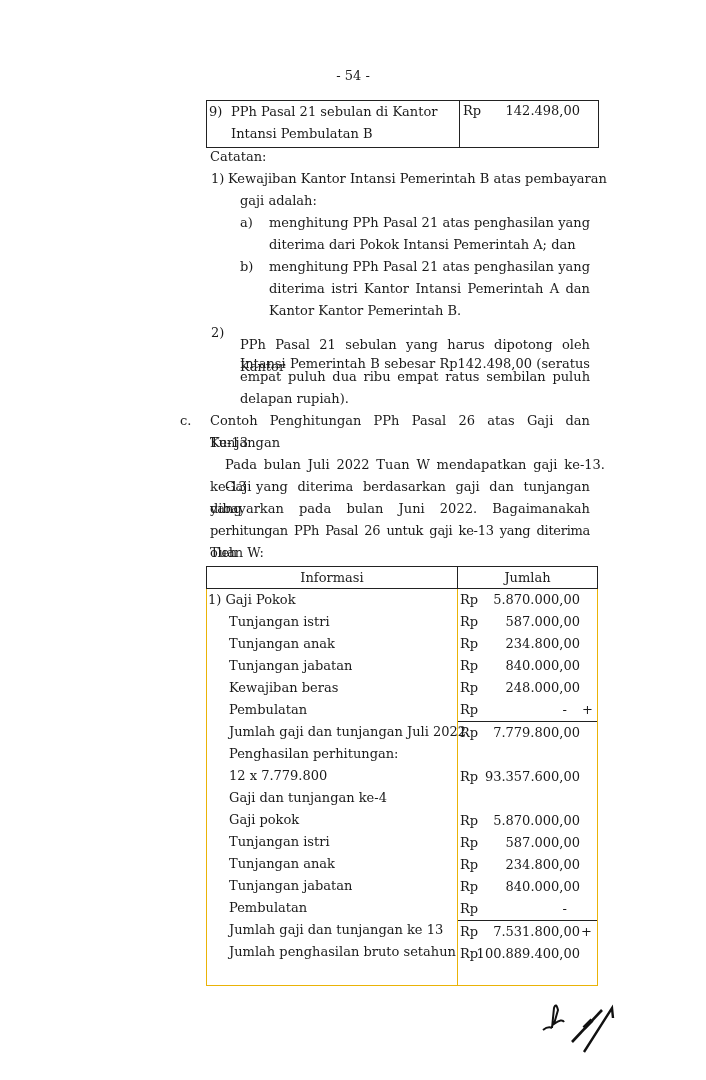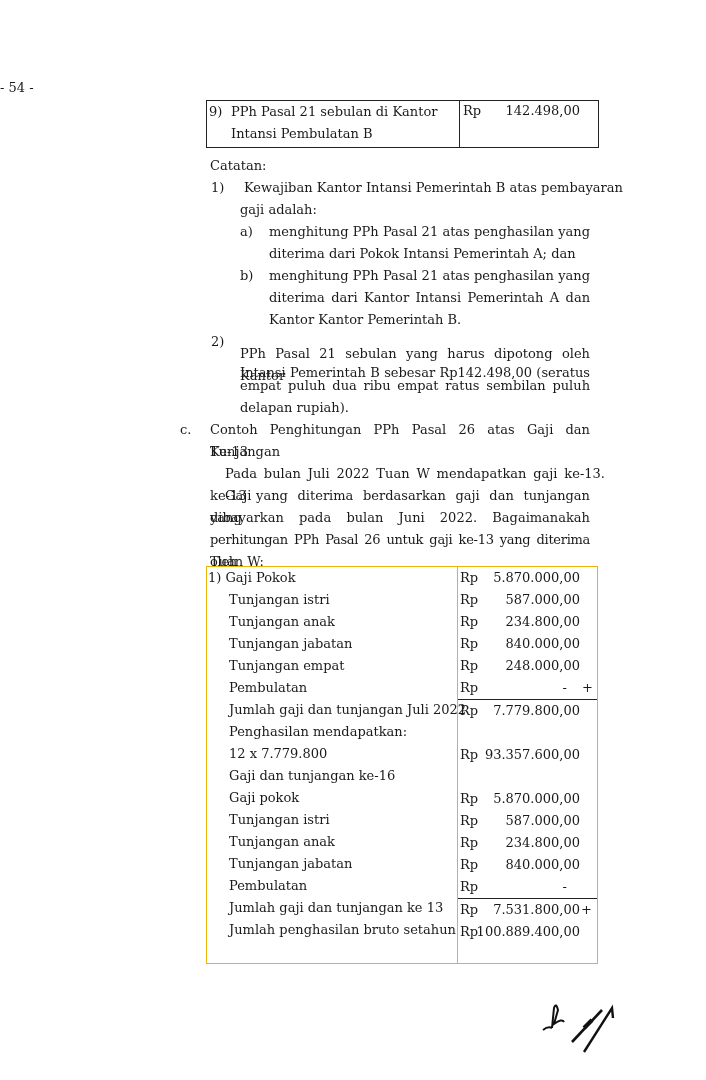--- a/index.html
+++ b/index.html
@@ -1,30 +1,30 @@
 <!DOCTYPE html>
 <html><head>
 <meta charset="utf-8">
 <style>
   html, body { margin:0; padding:0; background:#ffffff; }
   body { width:706px; height:1080px; position:relative; overflow:hidden;
          font-family:"DejaVu Serif","Liberation Serif",serif; color:#1a1a1a; font-size:13px; }
   .abs { position:absolute; }
-  .pagenum { left:0; width:706px; top:80px; text-align:left; font-size:13px; }
+  .pagenum { left:0; width:706px; top:68px; text-align:center; font-size:13px; }
 
   table.top { position:absolute; left:206px; top:100px; width:393px; border-collapse:collapse; }
   table.top td { border:1px solid #222; vertical-align:top; padding:0; }
   .top-left { width:252px; }
   .top-left .row { display:flex; line-height:22px; }
   .top-left .num { width:22px; padding-left:2px; }
   .top-right { position:relative; }
   .top-right .rp { position:absolute; left:3px; top:2px; }
   .top-right .amt { position:absolute; right:18px; top:2px; }
 
-  .line { position:absolute; white-space:nowrap; line-height:22px;margin-top:9px; }
+  .line { position:absolute; white-space:nowrap; line-height:22px; }
   .just { text-align:justify; text-align-last:justify; white-space:normal; }
 
   table.main { position:absolute; left:206px; top:566px; width:392px; border-collapse:collapse; }
   table.main td, table.main th { padding:0; }
   table.main th { border:1px solid #222; font-weight:normal; height:21px; font-size:13px; }
   .col-info { width:250px; }
   .body-cell { border:1px solid #eab308; vertical-align:top; }
   .r { height:22px; line-height:22px; position:relative; white-space:nowrap; }
   .r .lbl { position:absolute; left:22px; }
   .r .lbl0 { position:absolute; left:1px; }
@@ -57,80 +57,84 @@
       <span class="rp">Rp</span>
       <span class="amt">142.498,00</span>
     </td>
   </tr>
 </tbody>
   </table>
 
 <div class="line" style="left:210px;top:146px">Catatan:</div>
 
 <div class="line" style="left:211px;top:168px">1)</div>
-<div class="line" style="left:244px;top:168px;width:350px"><span>Kewajiban Kantor Intansi Pemerintah B atas pembayaran</span></div>
+<div class="line" style="left:228px;top:168px;width:350px"><span>Kewajiban Kantor Intansi Pemerintah B atas pembayaran</span></div>
 <div class="line" style="left:240px;top:190px">gaji adalah:</div>
 
 <div class="line" style="left:240px;top:212px">a)</div>
 <div class="line just" style="left:269px;top:212px;width:321px">menghitung PPh Pasal 21 atas penghasilan yang</div>
 <div class="line" style="left:269px;top:234px">diterima dari Pokok Intansi Pemerintah A; dan</div>
 
 <div class="line" style="left:240px;top:256px">b)</div>
 <div class="line just" style="left:269px;top:256px;width:321px">menghitung PPh Pasal 21 atas penghasilan yang</div>
-<div class="line just" style="left:269px;top:278px;width:321px">diterima dari Kantor Intansi Pemerintah A dan</div>
+<div class="line just" style="left:269px;top:278px;width:321px">diterima istri Kantor Intansi Pemerintah A dan</div>
 <div class="line" style="left:269px;top:300px">Kantor Kantor Pemerintah B.</div>
 
 <div class="line" style="left:211px;top:322px">2)</div>
 <div class="line just" style="left:240px;top:334px;width:350px">PPh Pasal 21 sebulan yang harus dipotong oleh Kantor</div>
 <div class="line just" style="left:240px;top:353px;width:350px">Intansi Pemerintah B sebesar Rp142.498,00 (seratus</div>
 <div class="line just" style="left:240px;top:366px;width:350px">empat puluh dua ribu empat ratus sembilan puluh</div>
 <div class="line" style="left:240px;top:388px">delapan rupiah).</div>
 
 <div class="line" style="left:180px;top:410px">c.</div>
 <div class="line just" style="left:210px;top:410px;width:380px">Contoh Penghitungan PPh Pasal 26 atas Gaji dan Tunjangan</div>
 <div class="line" style="left:210px;top:432px">Ke-13</div>
 <div class="line just" style="left:225px;top:454px;width:380px">Pada bulan Juli 2022 Tuan W mendapatkan gaji ke-13. Gaji</div>
 <div class="line just" style="left:210px;top:476px;width:380px">ke-13 yang diterima berdasarkan gaji dan tunjangan yang</div>
 <div class="line just" style="left:210px;top:498px;width:380px">dibayarkan pada bulan Juni 2022. Bagaimanakah</div>
 <div class="line just" style="left:210px;top:520px;width:380px;letter-spacing:-0.3px">perhitungan PPh Pasal 26 untuk gaji ke-13 yang diterima oleh</div>
 <div class="line" style="left:210px;top:542px">Tuan W:</div>
 
 <table class="main">
   <tbody>
+      <tr>
+    <th class="col-info">Informasi</th>
+    <th>Jumlah</th>
+  </tr>
   <tr>
     <td class="body-cell col-info" style="height:396px">
       <div class="r">
             <span class="lbl0">1) Gaji Pokok</span>
           </div>
       <div class="r">
             <span class="lbl">Tunjangan istri</span>
           </div>
       <div class="r">
             <span class="lbl">Tunjangan anak</span>
           </div>
       <div class="r">
             <span class="lbl">Tunjangan jabatan</span>
           </div>
       <div class="r">
-            <span class="lbl">Tunjangan empat</span>
+            <span class="lbl">Kewajiban beras</span>
           </div>
       <div class="r">
             <span class="lbl">Pembulatan</span>
           </div>
       <div class="r">
             <span class="lbl">Jumlah gaji dan tunjangan Juli 2022</span>
           </div>
       <div class="r">
-            <span class="lbl">Penghasilan mendapatkan:</span>
+            <span class="lbl">Penghasilan perhitungan:</span>
           </div>
       <div class="r">
             <span class="lbl">12 x 7.779.800</span>
           </div>
       <div class="r">
-            <span class="lbl">Gaji dan tunjangan ke-16</span>
+            <span class="lbl">Gaji dan tunjangan ke-4</span>
           </div>
       <div class="r">
             <span class="lbl">Gaji pokok</span>
           </div>
       <div class="r">
             <span class="lbl">Tunjangan istri</span>
           </div>
       <div class="r">
             <span class="lbl">Tunjangan anak</span>
           </div>

